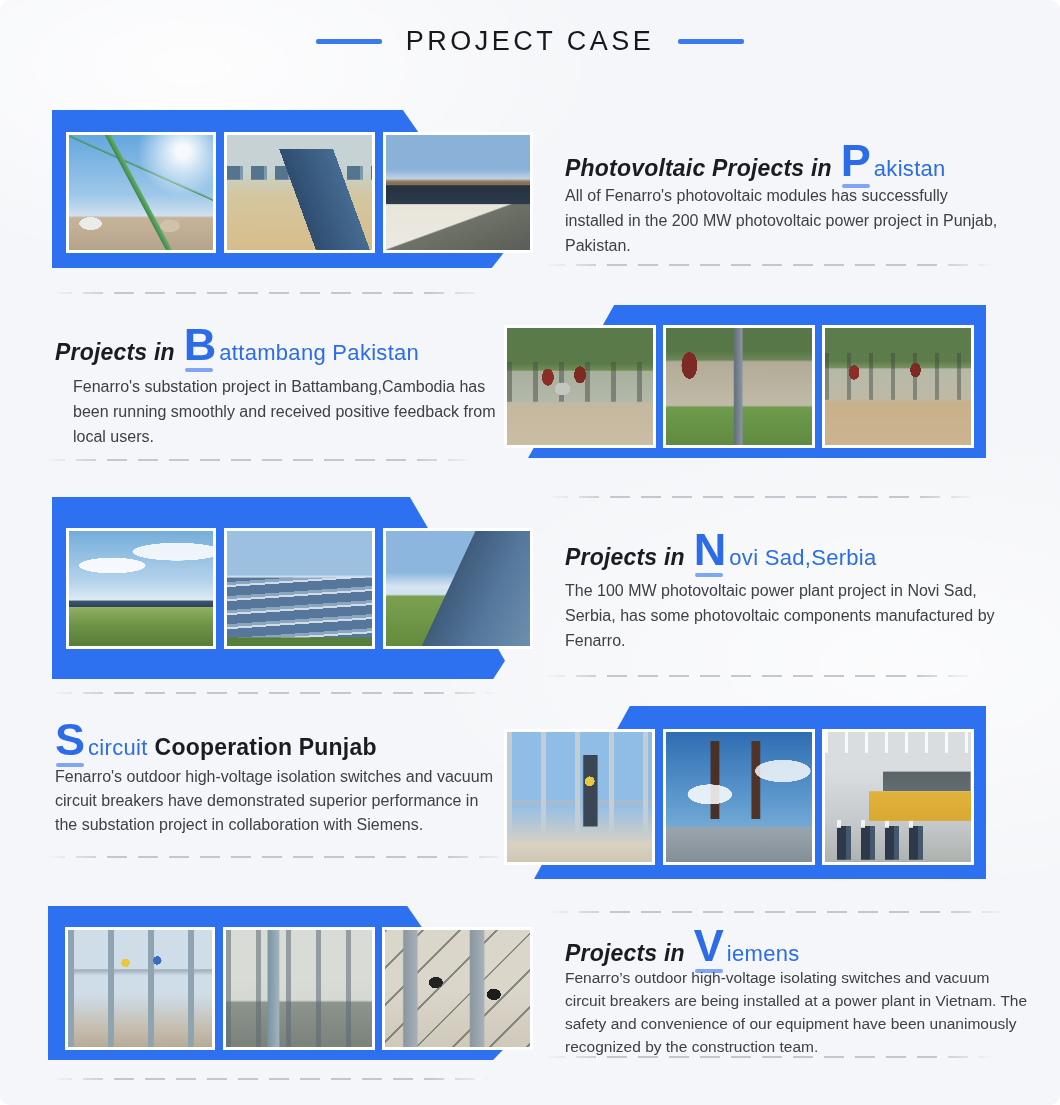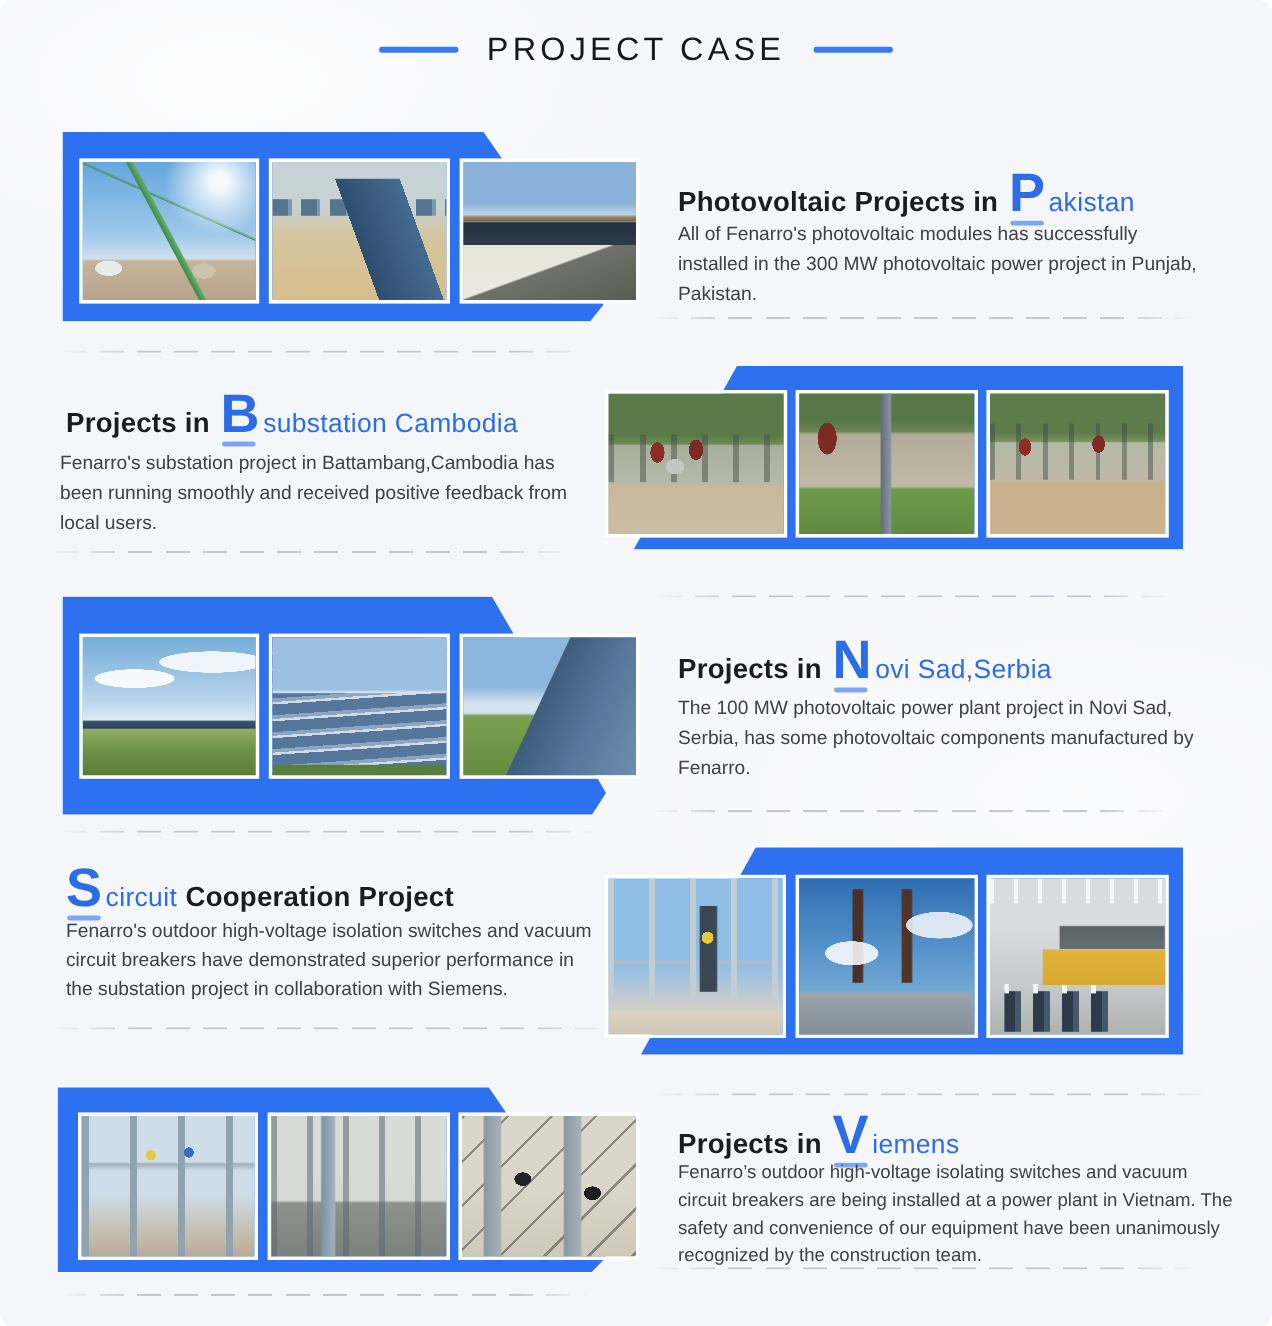--- a/index.html
+++ b/index.html
@@ -112,21 +112,21 @@
     linear-gradient(180deg,#d9dcd6 0 40%,#cfd2cc 100%);}
   .p5c{background-color:#d6d2c6;background-image:
     linear-gradient(90deg,transparent 12%,#8b97a1 13%,#a5b0b8 22%,transparent 23%,transparent 58%,#8b97a1 59%,#a5b0b8 68%,transparent 69%),
     repeating-linear-gradient(135deg,rgba(60,60,60,.5) 0 2px,transparent 2px 26px),
     radial-gradient(10px 8px at 35% 45%,#222 70%,transparent 71%),
     radial-gradient(10px 8px at 75% 55%,#1d1d1d 70%,transparent 71%),
     linear-gradient(180deg,#dad6ca 0 50%,#cfc9ba 100%);}
   
   .title{position:absolute;display:flex;align-items:baseline;white-space:nowrap;}
   .tp,.ts{font-size:23px;font-weight:600;color:#1b1c21;letter-spacing:.2px;}
-  .tp{margin-right:9px;}
+  .tp{margin-right:9px;font-style:italic;}
   .ts{margin-left:7px;}
   .tp:empty,.ts:empty{display:none;margin:0;}
   .bl{position:relative;font-size:45px;line-height:1;font-weight:600;color:#2c6ce6;margin-right:3px;}
   .bl::after{content:"";position:absolute;left:1px;bottom:-5px;width:28px;height:4px;background:#7ea6f4;border-radius:2px;}
   .tr{font-size:22px;font-weight:400;color:#2c6ce6;letter-spacing:.3px;}
   .body{position:absolute;margin:0;font-size:16px;line-height:25px;color:#3e4046;}
   .b4{line-height:24px;}
   .b5{font-size:15.5px;line-height:23px;}
   
   .dash{position:absolute;height:2px;
@@ -153,40 +153,40 @@
       <div class="ph p1b"></div>
     </figure>
   <figure class="photo" style="left:383px;top:132px;width:150px;height:121px">
       <div class="ph p1c"></div>
     </figure>
   <div class="title" style="left:565px;top:138px">
     <span class="tp">Photovoltaic Projects in</span>
     <span class="bl">P</span>
     <span class="tr">akistan</span>
   </div>
-  <p class="body" style="left:565px;top:183px;width:435px">All of Fenarro's photovoltaic modules has successfully installed in the 300 MW photovoltaic power project in Punjab, Pakistan.</p>
+  <p class="body" style="left:565px;top:183px;width:435px">All of Fenarro's photovoltaic modules has successfully installed in the 200 MW photovoltaic power project in Punjab, Pakistan.</p>
   <div class="dash" style="left:545px;top:264px;width:450px"></div>
   <div class="dash" style="left:52px;top:292px;width:438px"></div>
 
   <div class="shape s2"></div>
   <figure class="photo" style="left:504px;top:325px;width:152px;height:123px">
       <div class="ph p2a"></div>
     </figure>
   <figure class="photo" style="left:663px;top:325px;width:152px;height:123px">
       <div class="ph p2b"></div>
     </figure>
   <figure class="photo" style="left:822px;top:325px;width:152px;height:123px">
       <div class="ph p2c"></div>
     </figure>
   <div class="title" style="left:55px;top:322px">
     <span class="tp">Projects in</span>
     <span class="bl">B</span>
-    <span class="tr">substation Cambodia</span>
-  </div>
-  <p class="body" style="left:50px;top:374px;width:425px">Fenarro's substation project in Battambang,Cambodia has been running smoothly and received positive feedback from local users.</p>
+    <span class="tr">attambang Pakistan</span>
+  </div>
+  <p class="body" style="left:73px;top:374px;width:425px">Fenarro's substation project in Battambang,Cambodia has been running smoothly and received positive feedback from local users.</p>
   <div class="dash" style="left:45px;top:459px;width:430px"></div>
   <div class="dash" style="left:548px;top:496px;width:430px"></div>
 
   <div class="shape s3"></div>
   <figure class="photo" style="left:66px;top:528px;width:150px;height:121px">
       <div class="ph p3a"></div>
     </figure>
   <figure class="photo" style="left:224px;top:528px;width:151px;height:121px">
       <div class="ph p3b"></div>
     </figure>
@@ -208,21 +208,21 @@
     </figure>
   <figure class="photo" style="left:663px;top:729px;width:152px;height:136px">
       <div class="ph p4b"></div>
     </figure>
   <figure class="photo" style="left:822px;top:729px;width:152px;height:136px">
       <div class="ph p4c"></div>
     </figure>
   <div class="title" style="left:55px;top:717px">
     <span class="bl">S</span>
     <span class="tr">circuit</span>
-    <span class="ts">Cooperation Project</span>
+    <span class="ts">Cooperation Punjab</span>
   </div>
   <p class="body b4" style="left:55px;top:765px;width:445px">Fenarro's outdoor high-voltage isolation switches and vacuum circuit breakers have demonstrated superior performance in the substation project in collaboration with Siemens.</p>
   <div class="dash" style="left:45px;top:856px;width:465px"></div>
   <div class="dash" style="left:548px;top:911px;width:460px"></div>
 
   <div class="shape s5"></div>
   <figure class="photo" style="left:65px;top:927px;width:150px;height:123px">
       <div class="ph p5a"></div>
     </figure>
   <figure class="photo" style="left:223px;top:927px;width:152px;height:123px">

